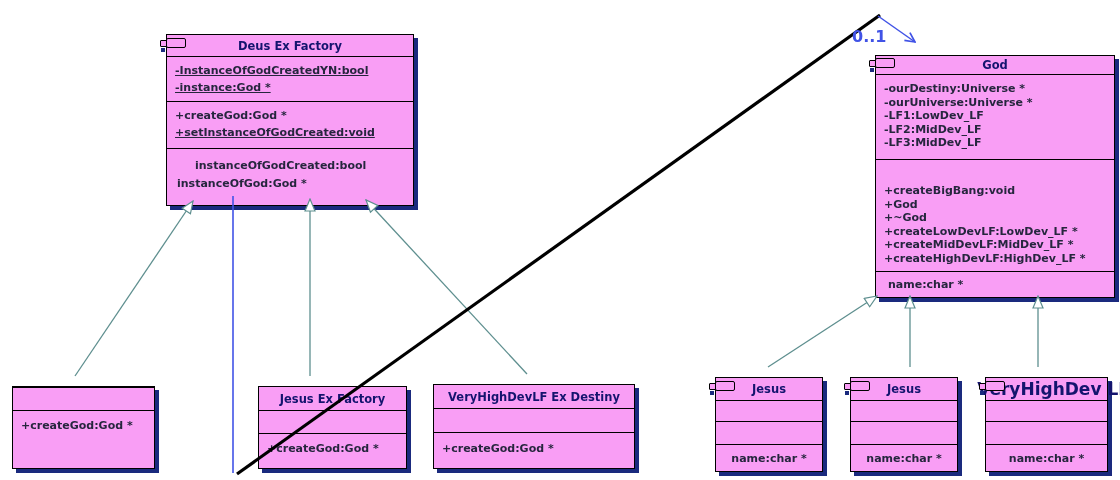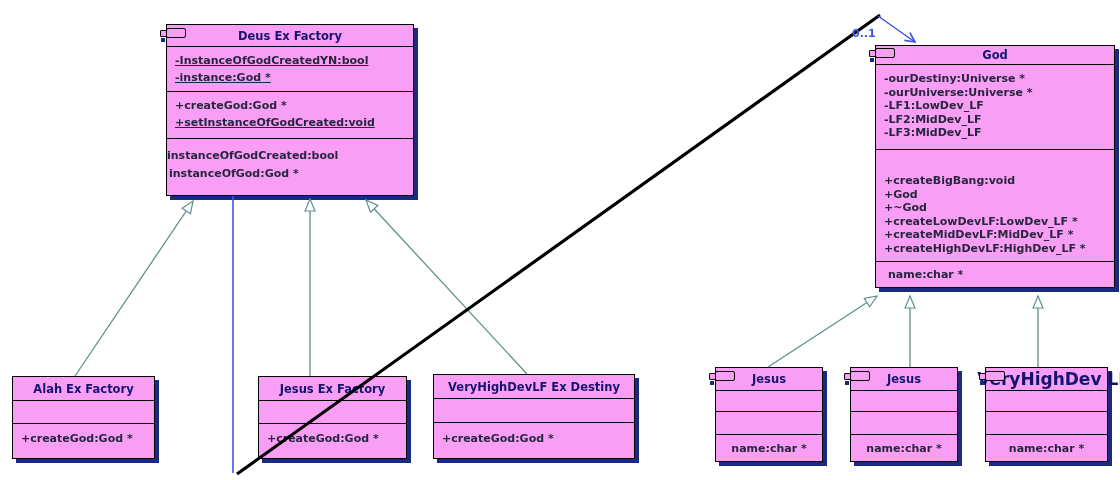--- a/index.html
+++ b/index.html
@@ -3,34 +3,34 @@
 <meta charset="utf-8">
 <style>
   :root{
     --fill:#F99EF5; --shadow:#1A2A7E; --titleText:#14146E; --bodyText:#26263E;
     --gen:#5E8F8F; --assoc:#4153E6; --blackline:#000000;
   }
   html,body{margin:0;padding:0;background:#fff;}
   #canvas{position:relative;width:1120px;height:480px;background:#fff;overflow:hidden;
           font-family:"DejaVu Sans","Liberation Sans",sans-serif;}
   .uml{position:absolute;background:var(--fill);border:1px solid #000;
-       box-shadow:4px 4px 0 var(--shadow);box-sizing:border-box;z-index:1;}
+       box-shadow:4px 4px 0 var(--shadow);box-sizing:border-box;z-index:1;margin-top:10px;}
   .titlebar{position:relative;display:flex;align-items:center;justify-content:center;
        font-weight:bold;color:var(--titleText);font-size:11.5px;white-space:nowrap;box-sizing:border-box;}
   .sec{border-top:1px solid #000;box-sizing:border-box;overflow:hidden;}
   .row{font-size:11px;font-weight:bold;color:var(--bodyText);white-space:nowrap;padding-left:8px;}
   .u{text-decoration:underline;}
   .cicon{position:absolute;left:-7px;top:3px;width:26px;height:11px;z-index:2;}
   .cicon .cbody{position:absolute;left:6px;top:0;width:18px;height:8px;background:var(--fill);
        border:1.4px solid #000;border-radius:2px;}
   .cicon .ctab{position:absolute;left:0;top:2px;width:11px;height:5px;background:var(--fill);
        border:1.4px solid #000;border-radius:1px;}
   .cicon .cdot{position:absolute;left:1px;bottom:-3px;width:4px;height:4px;background:var(--shadow);}
   #wires{position:absolute;left:0;top:0;width:1120px;height:480px;z-index:3;pointer-events:none;}
-  #mult-label{position:absolute;left:852px;top:27px;font-size:11px;font-weight:bold;
+  #mult-label{position:absolute;left:852px;top:27px;font-size:16px;font-weight:bold;
        color:var(--assoc);z-index:4;}
 </style>
 </head>
 <body>
 
 <div id="canvas">
 
   <div class="uml" style="left:166px;top:24px;width:248px;height:172px">
     <div class="titlebar" style="height:21px">
       <span class="cicon">
@@ -42,29 +42,26 @@
     </div>
     <div class="sec" style="height:45px;padding-top:5px">
       <div class="row u" style="line-height:17px">-InstanceOfGodCreatedYN:bool</div>
       <div class="row u" style="line-height:17px">-instance:God *</div>
     </div>
     <div class="sec" style="height:47px;padding-top:5px">
       <div class="row" style="line-height:17px">+createGod:God *</div>
       <div class="row u" style="line-height:17px">+setInstanceOfGodCreated:void</div>
     </div>
     <div class="sec" style="height:59px;padding-top:8px">
-      <div class="row" style="line-height:18px;padding-left:0">instanceOfGodCreated:bool</div>
-      <div class="row" style="line-height:18px;padding-left:2px">instanceOfGod:God *</div>
+      <div class="row" style="line-height:18px;padding-left:28px">instanceOfGodCreated:bool</div>
+      <div class="row" style="line-height:18px;padding-left:10px">instanceOfGod:God *</div>
     </div>
   </div>
 
   <div class="uml" style="left:12px;top:376px;width:143px;height:83px">
-    <div class="titlebar" style="height:23px">
-      <span>Alah Ex Factory</span>
-    </div>
     <div class="sec" style="height:23px"></div>
     <div class="sec" style="height:37px;padding-top:8px">
       <div class="row">+createGod:God *</div>
     </div>
   </div>
 
   <div class="uml" style="left:258px;top:376px;width:149px;height:83px">
     <div class="titlebar" style="height:23px">
       <span>Jesus Ex Factory</span>
     </div>

